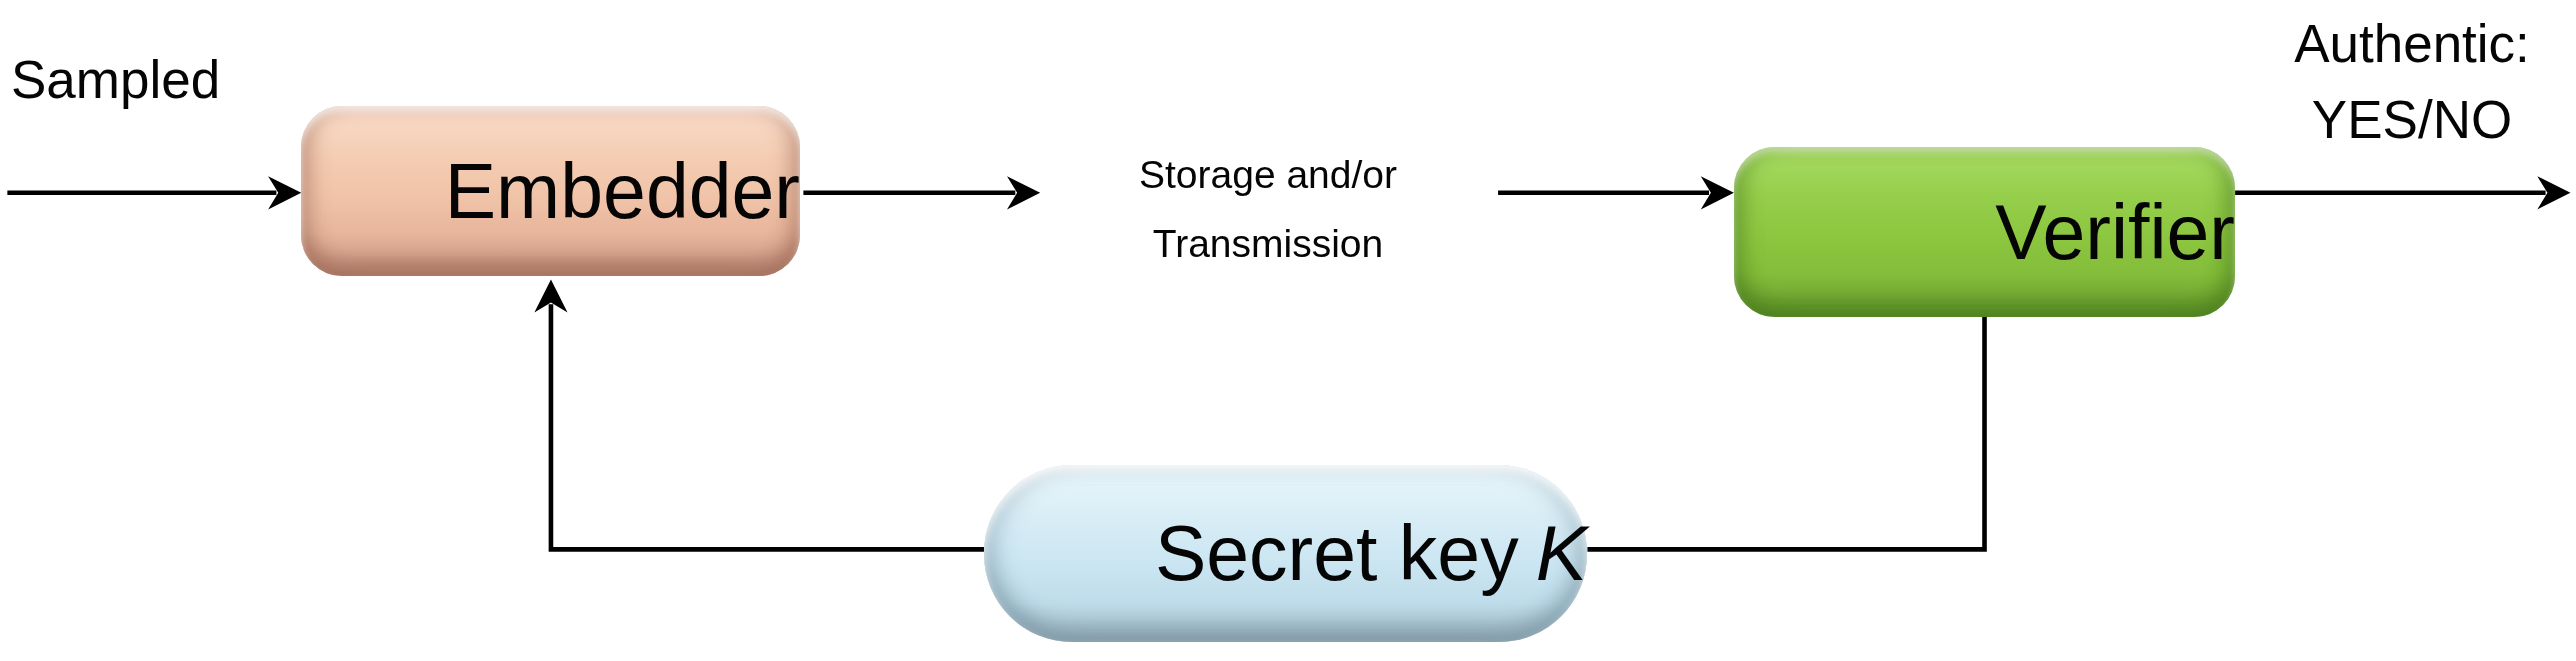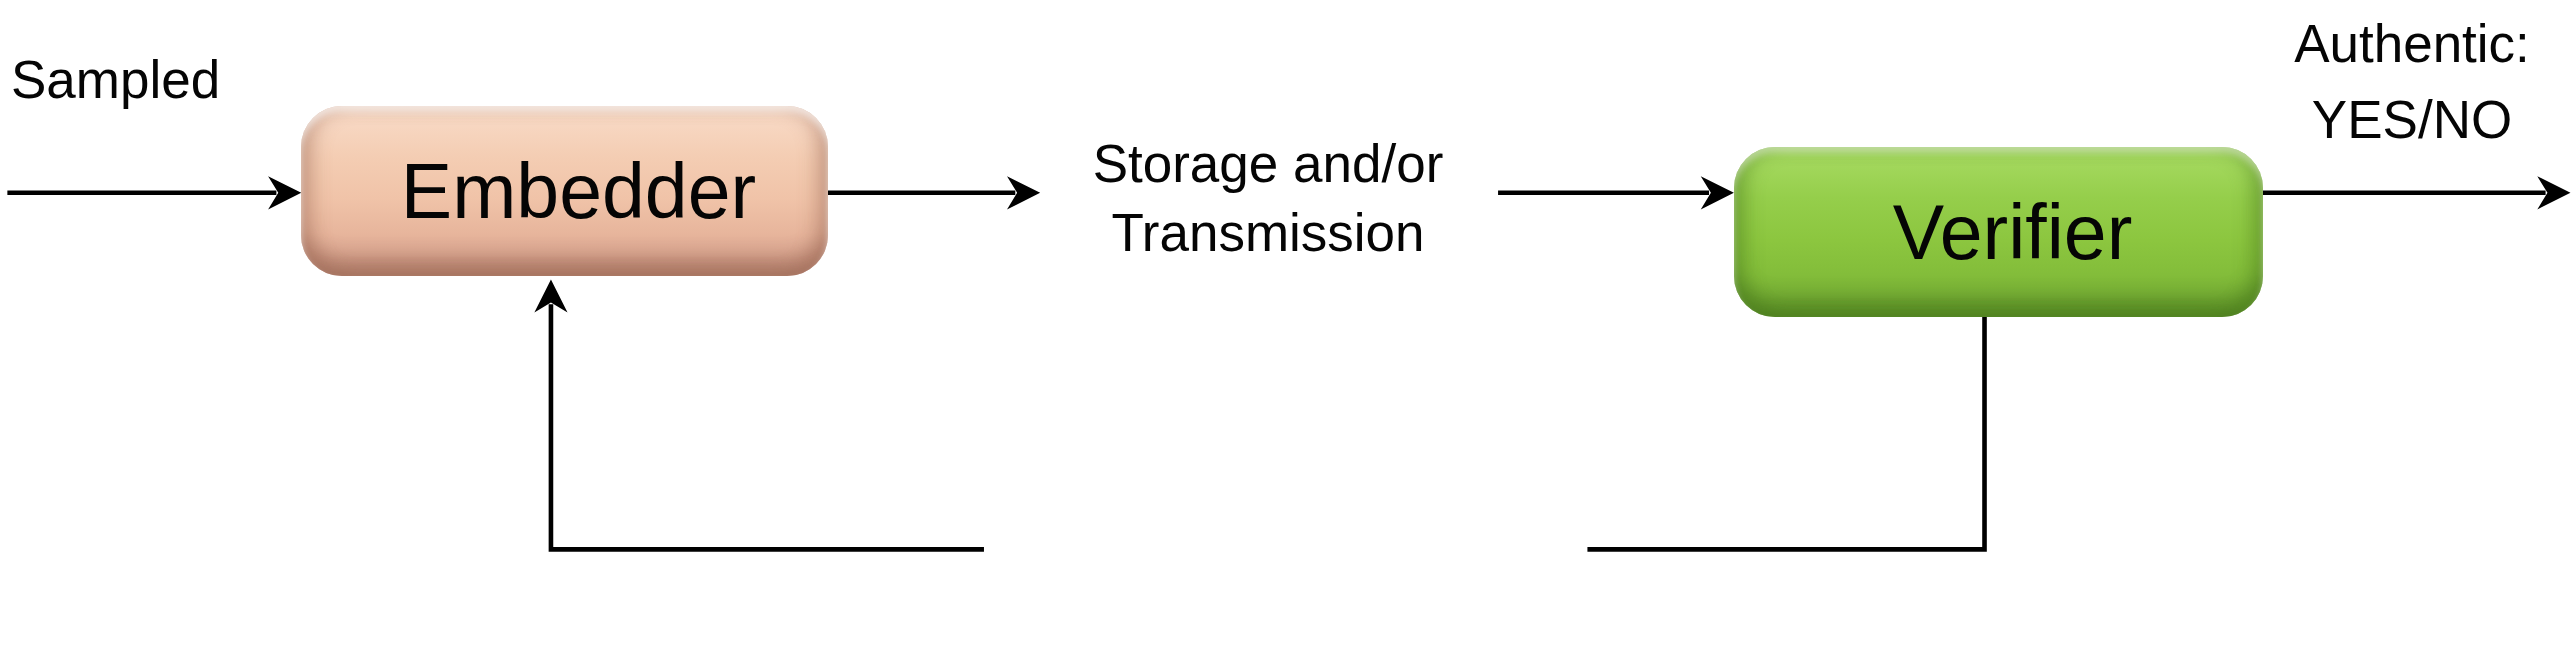--- a/index.html
+++ b/index.html
@@ -19,29 +19,28 @@
   }
   .caption {
     position: absolute;
     font-size: 53px;
     line-height: 76px;
     white-space: nowrap;
   }
   #sampled-signal { left: 11px; top: 5.5px; text-align: center; margin-top: 36px; }
   #authentic-result { left: 2226px; top: 5.5px; width: 372px; text-align: center; }
   #channel-label {
-    left: 1010px; top: 129px; width: 516px;
-    text-align: center; font-size: 53px; line-height: 69px;
+    left: 1010px; top: 140px; width: 516px;
+    text-align: center; font-size: 39px; line-height: 69px;
   }
   .node {
     position: absolute;
     display: flex;
     align-items: center;
-    justify-content: center;
-    padding-left: 28px;
+    justify-content: flex-end;
   }
   .node-label { font-size: 77px; }
   #embedder-node {
     left: 301px; top: 106px; width: 499px; height: 170px;
     border-radius: 41px;
     background: linear-gradient(180deg,#f9dcc9 0%,#f4cdb3 30%,#f0c3a8 55%,#e7b59c 75%,#d6a28d 92%,#cb9a86 100%);
     box-shadow: inset 0 5.5px 7.4px rgba(255,255,255,.65),
                 inset 13px 0 18.4px rgba(155,103,82,.30),
                 inset -13px 0 18.4px rgba(155,103,82,.30),
                 inset 0 -16.6px 20px rgba(125,76,58,.40);
@@ -116,15 +115,18 @@
 
   <div class="node" id="verifier-node">
     <span class="node-label">Verifier</span>
   </div>
 
   <div class="caption" id="authentic-result">
     <div>Authentic:</div>
     <div>YES/NO</div>
   </div>
 
+  <div class="node" id="secret-key-node">
+    <span class="node-label"><span>Secret key</span><span class="k-symbol">K</span></span>
+  </div>
 
 </div>
 
 
 </body></html>

